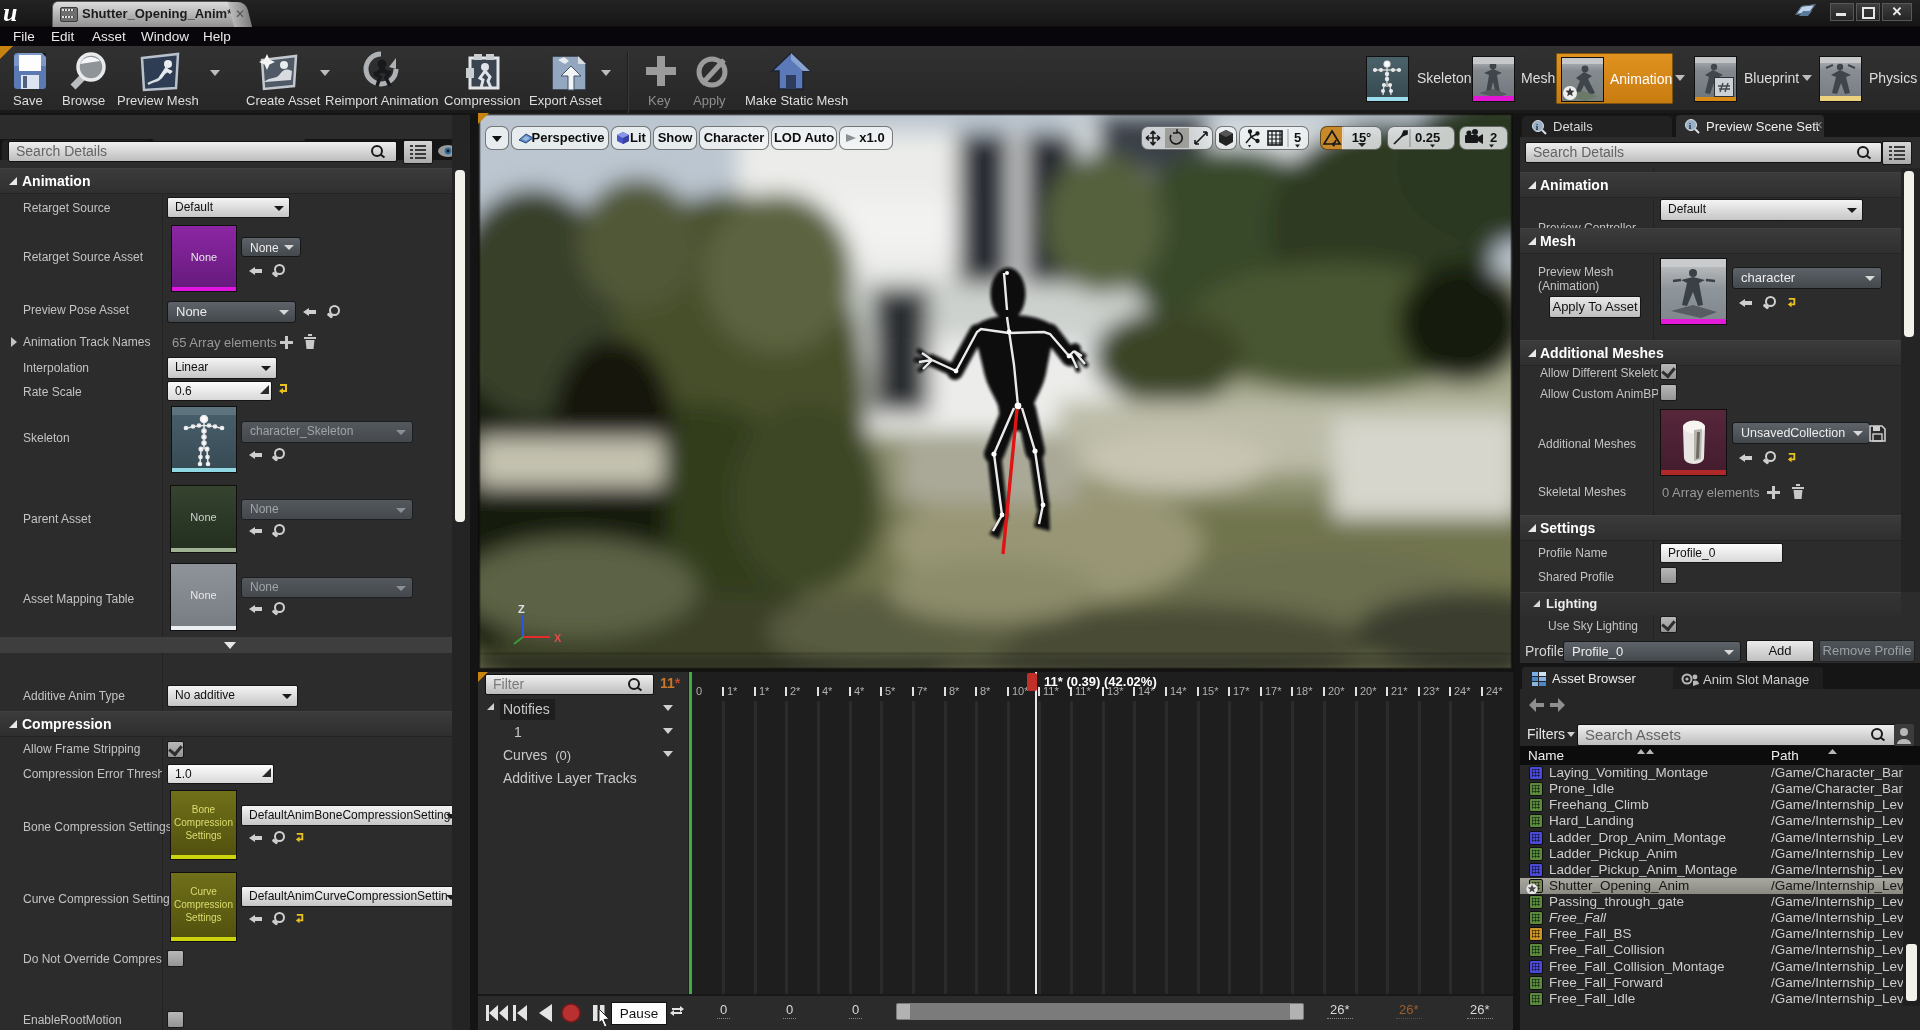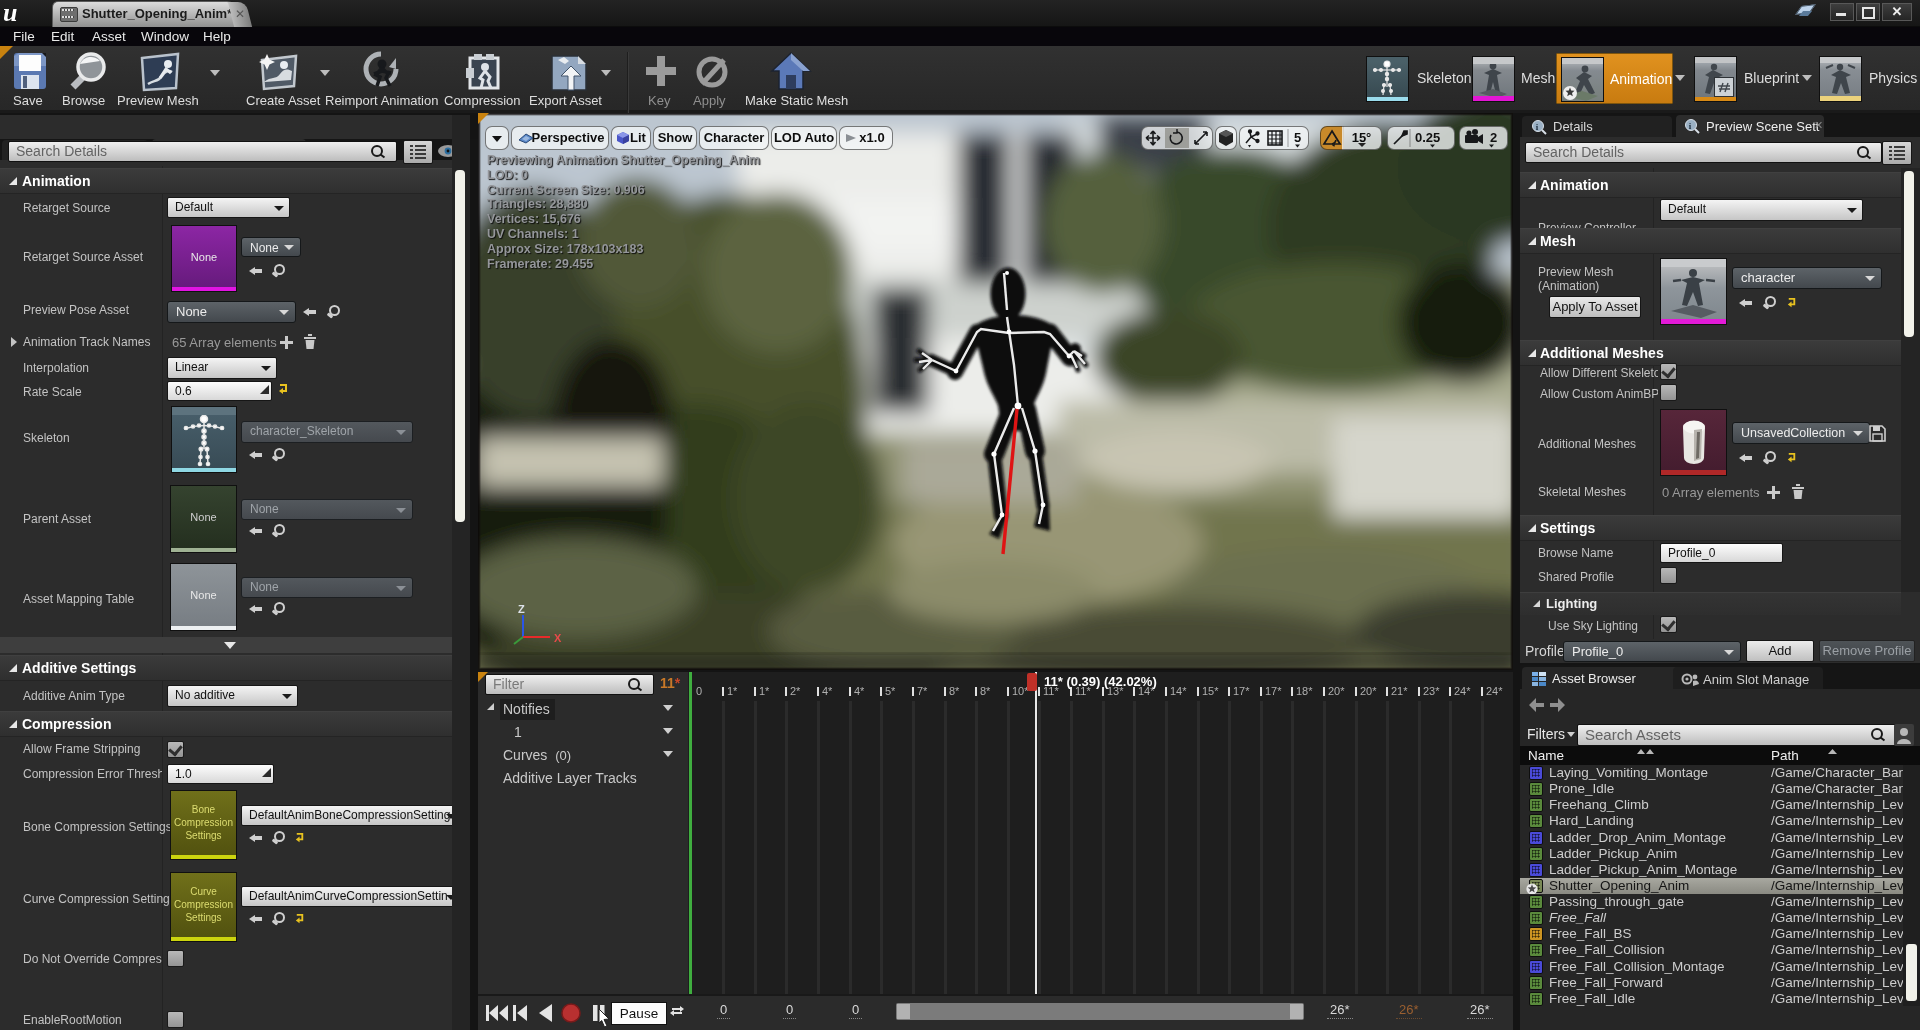--- a/index.html
+++ b/index.html
@@ -359,24 +359,20 @@
   <span class="lbl abs" style="left:23px;top:477px;">Asset Mapping Table</span>
   <div class="thumb" style="left:170px;top:448px;width:65px;height:66px;background:linear-gradient(#8e9499,#767c82);">
     <div class="nonetx">None</div>
         <div class="strip" style="background:#eceff1;"></div>
   </div>
   <div class="combog" style="left:241px;top:462px;width:162px;height:19px;">None<span class="arr"></span></div>
   <div class="barrow" style="left:249px;top:487px;"></div>
   <div class="wmag" style="left:272px;top:487px;"></div>
   <div class="abs" style="left:0;top:522px;width:452px;height:16px;background:#3e3e3e;">
     <div class="abs" style="left:224px;top:5px;width:0;height:0;border-left:6px solid transparent;border-right:6px solid transparent;border-top:7px solid #e8e8e8;"></div>
-  </div>
-  <div class="cathdr" style="top:540px;height:24px;width:452px;">
-    <div class="abs" style="left:9px;top:8px;width:0;height:0;border-bottom:8px solid #e8e8e8;border-left:8px solid transparent;"></div>
-    <span class="cat" style="position:absolute;left:22px;top:4px;">Additive Settings</span>
   </div>
   <span class="lbl abs" style="left:23px;top:574px;">Additive Anim Type</span>
   <div class="combo" style="left:167px;top:570px;width:122px;height:20px;">No additive<span class="arr"></span></div>
   <div class="cathdr" style="top:596px;height:24px;width:452px;">
     <div class="abs" style="left:9px;top:8px;width:0;height:0;border-bottom:8px solid #e8e8e8;border-left:8px solid transparent;"></div>
     <span class="cat" style="position:absolute;left:22px;top:4px;">Compression</span>
   </div>
   <span class="lbl abs" style="left:23px;top:627px;">Allow Frame Stripping</span>
   <div class="chk on" style="left:167px;top:626px;"></div>
   <span class="lbl abs" style="left:23px;top:652px;width:139px;overflow:hidden;">Compression Error Threshold</span>
@@ -507,23 +503,20 @@
           <circle cx="565" cy="392" r="2.4"></circle>
       <circle cx="529" cy="160" r="2"></circle>
           <circle cx="531" cy="219" r="2.4"></circle>
     </g>
     <line x1="539" y1="296" x2="525" y2="441" stroke="#df1414" stroke-width="3.4"></line>
     <rect x="0" y="542" width="1035" height="15" fill="rgba(22,20,16,0.42)" filter="url(#bv)"></rect>
     <rect x="0" y="0" width="1035" height="557" fill="none" stroke="rgba(10,8,8,0.85)" stroke-width="3"></rect>
     <rect x="1.5" y="1.5" width="1032" height="554" fill="none" stroke="rgba(20,16,16,0.45)" stroke-width="2"></rect>
   </svg>
   <div class="abs" style="left:0;top:0;width:0;height:0;border-top:11px solid #c8820f;border-right:11px solid transparent;"></div>
-  <div class="abs" style="left:9px;top:40px;color:#94969a;font-size:12.5px;font-weight:bold;line-height:14.8px;text-shadow:1px 1px 1px rgba(10,10,10,.9);white-space:nowrap;">
-    Previewing Animation Shutter_Opening_Anim<br>LOD: 0<br>Current Screen Size: 0.906<br>Triangles: 28,880<br>Vertices: 15,676<br>UV Channels: 1<br>Approx Size: 178x103x183<br>Framerate: 29.455
-  </div>
   <div class="vbtn" style="left:7px;top:13px;width:22px;">
     <div class="abs" style="left:6px;top:9px;width:0;height:0;border-left:5px solid transparent;border-right:5px solid transparent;border-top:6px solid #111;"></div>
   </div>
   <div class="vbtn" style="left:33px;top:13px;width:96px;">
     <svg class="abs" style="left:6px;top:5px;" width="16" height="12" viewBox="0 0 16 12">
           <path d="M1 8 L8 2 L15 6 L8 11 Z" fill="#5a88c8" stroke="#2a4a78" stroke-width="1"></path>
           <path d="M4 7 L8 4 L12 6 L8 9 Z" fill="#9ab8e0"></path>
         </svg>
     <span style="margin-left:16px;">Perspective</span>
   </div>
@@ -861,21 +854,21 @@
         <g fill="#c9c9c9">
           <rect x="1" y="3" width="12" height="2"></rect>
           <rect x="5" y="0" width="4" height="2"></rect>
           <path d="M2.5 6 h9 l-1 9 h-7 z"></path>
         </g>
       </svg>
   <div class="cathdr" style="top:400px;height:24px;width:381px;">
     <div class="abs" style="left:8px;top:8px;width:0;height:0;border-bottom:8px solid #e8e8e8;border-left:8px solid transparent;"></div>
     <span class="cat" style="position:absolute;left:20px;top:4px;">Settings</span>
   </div>
-  <span class="lbl abs" style="left:18px;top:431px;">Browse Name</span>
+  <span class="lbl abs" style="left:18px;top:431px;">Profile Name</span>
   <div class="numin" style="left:140px;top:428px;width:114px;height:18px;">Profile_0</div>
   <span class="lbl abs" style="left:18px;top:455px;">Shared Profile</span>
   <div class="chk" style="left:140px;top:452px;"></div>
   <div class="abs" style="left:0;top:477px;width:381px;height:22px;background:linear-gradient(#343434,#2e2e2e);border-top:1px solid #3e3e3e;">
     <div class="abs" style="left:13px;top:7px;width:0;height:0;border-bottom:7px solid #d8d8d8;border-left:7px solid transparent;"></div>
     <span class="abs" style="left:26px;top:3px;color:#ececec;font-size:13px;font-weight:bold;">Lighting</span>
   </div>
   <span class="lbl abs" style="left:28px;top:504px;">Use Sky Lighting</span>
   <div class="chk on" style="left:140px;top:501px;"></div>
   <div class="abs" style="left:0;top:524px;width:400px;height:24px;background:#2c2c2c;">

